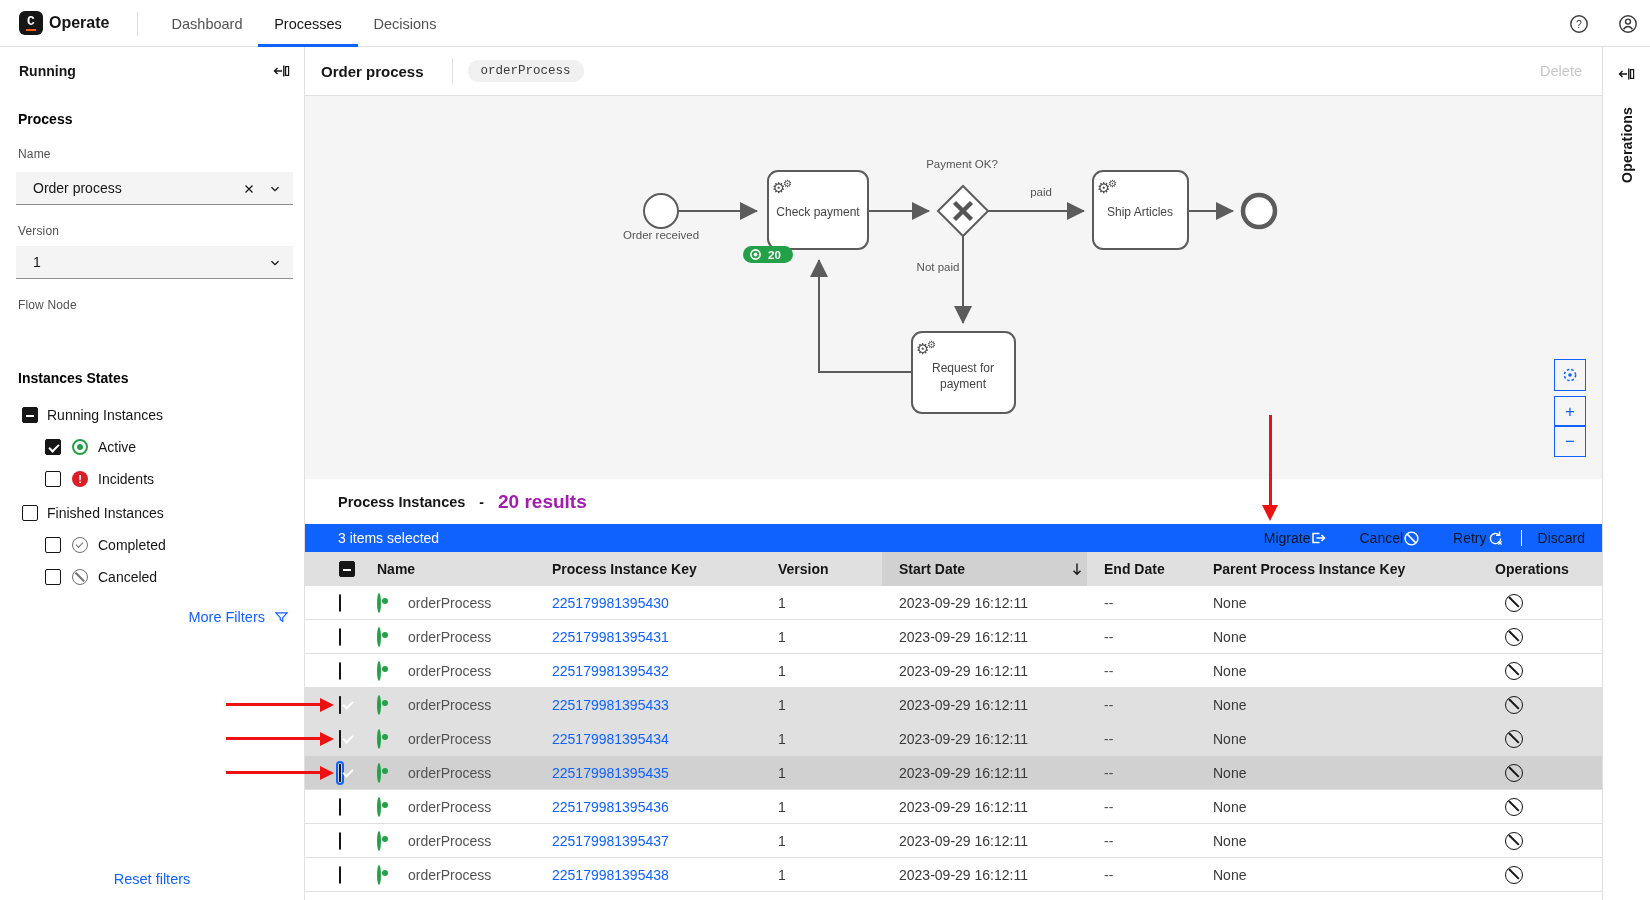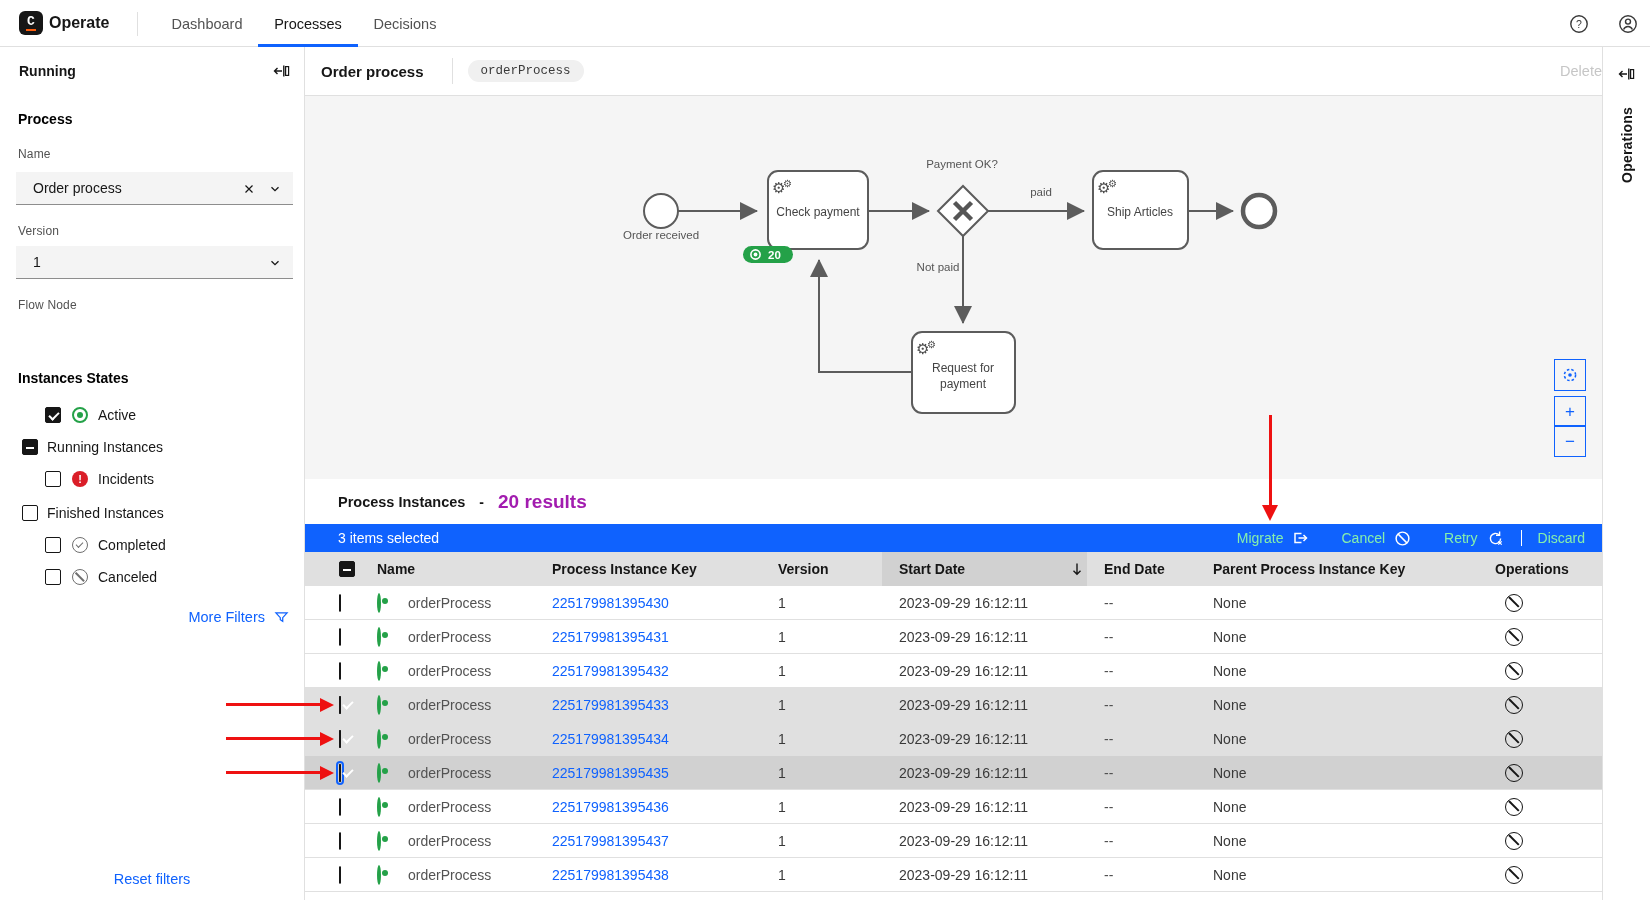--- a/index.html
+++ b/index.html
@@ -47,34 +47,34 @@
   .ic-canceled::after { content:""; position:absolute; left:0.5px; top:5.8px; width:12px; height:1.5px; background:#6f6f6f; transform:rotate(45deg); }
   .more-filters { position:absolute; top:562px; right:15px; display:flex; align-items:center; gap:9px; color:#0f62fe; font-size:14.5px; cursor:pointer; }
   .reset-filters { position:absolute; top:824px; left:0; width:100%; text-align:center; color:#0f62fe; font-size:14.5px; cursor:pointer; }
 
   
   .main { position:absolute; left:305px; top:47px; width:1297px; height:853px; background:#fff; }
   .panel-header { position:absolute; left:0; top:0; width:100%; height:49px; border-bottom:1px solid #e0e0e0; display:flex; align-items:center; background:#fff; }
   .ph-title { margin-left:16px; font-size:15px; font-weight:bold; color:#161616; }
   .ph-sep { width:1px; height:26px; background:#e0e0e0; margin-left:28px; }
   .ph-badge { margin-left:15px; background:#f0f0f0; border-radius:14px; padding:4px 13px; font-family:"Liberation Mono","DejaVu Sans Mono",monospace; font-size:12.5px; color:#393939; }
-  .ph-delete { margin-left:auto; font-size:14.5px; color:#c6c6c6; }
+  .ph-delete { margin-left:auto; margin-right:20px; font-size:14.5px; color:#c6c6c6; }
 
   .canvas { position:absolute; left:0; top:49px; width:1297px; height:383px; background:#f5f5f5; }
   .zoom-btn { position:absolute; left:1249px; width:32px; height:32px; border:1px solid #0f62fe; background:#f5f5f5; color:#0f62fe; display:flex; align-items:center; justify-content:center; cursor:pointer; font-size:17px; line-height:1; }
 
   .list-title { position:absolute; left:0; top:432px; width:100%; height:45px; display:flex; align-items:center; background:#fff; }
   .lt-name { margin-left:33px; font-size:14.5px; font-weight:bold; color:#161616; }
   .lt-dash { margin-left:14px; font-size:14px; font-weight:bold; color:#161616; }
   .lt-count { margin-left:14px; font-size:19px; font-weight:bold; color:#a21caf; }
 
   .selection-bar { position:absolute; left:0; top:477px; width:100%; height:28px; background:#0f62fe; color:#fff; display:flex; align-items:center; font-size:14px; }
   .sel-text { margin-left:33px; }
   .sel-actions { margin-left:auto; display:flex; align-items:center; padding-right:17px; }
-  .sel-btn { display:flex; align-items:center; gap:9px; color:#86efac; cursor:pointer; white-space:nowrap; }
+  .sel-btn { display:flex; align-items:center; color:#0f172a; cursor:pointer; white-space:nowrap; }
   .sel-btn + .sel-btn { margin-left:33px; }
   .sel-div { width:1px; height:16px; background:#fff; margin:0 16px 0 17px; }
 
   .thead { position:absolute; left:0; top:505px; width:100%; height:34px; background:#e0e0e0; display:grid; grid-template-columns:66px 175px 226px 110px 205px 109px 282px 124px; align-items:center; font-size:14px; font-weight:bold; color:#161616; }
   .thead .hc { height:34px; display:flex; align-items:center; }
   .hc.pl6 { padding-left:6px; } .hc.pl17 { padding-left:17px; }
   .hc-start { background:#d1d1d1; justify-content:space-between; padding-right:2px; }
   .rows { position:absolute; left:0; top:539px; width:100%; }
   .trow { width:100%; height:34px; display:grid; grid-template-columns:66px 31px 144px 226px 110px 205px 109px 282px 124px; align-items:center; font-size:14px; color:#393939; border-bottom:1px solid #e0e0e0; background:#fff; }
   .trow.selected { background:#e0e0e0; }
@@ -164,27 +164,27 @@
       <span class="chev"><svg width="12" height="12" viewBox="0 0 12 12">
             <path d="M2.5 4.2L6 7.7l3.5-3.5" fill="none" stroke="#161616" stroke-width="1.3"></path>
           </svg></span>
     </div>
 
     <label class="f-label" style="top:251px">Flow Node</label>
 
     <div class="states">
       <div class="fp-section-title" style="position:static;margin:0 0 13px 18px">Instances States</div>
       <div class="srow">
+        <span class="cb indet ind1"></span>
+        <span class="lgap1">Running Instances</span>
+      </div>
+      <div class="srow">
         <span class="cb checked ind2"></span>
         <span class="ic-active"></span>
         <span class="lgap2">Active</span>
-      </div>
-      <div class="srow">
-        <span class="cb indet ind1"></span>
-        <span class="lgap1">Running Instances</span>
       </div>
       <div class="srow">
         <span class="cb ind2"></span>
         <span class="ic-incident">!</span>
         <span class="lgap2">Incidents</span>
       </div>
       <div class="srow" style="margin-top:2px">
         <span class="cb ind1"></span>
         <span class="lgap1">Finished Instances</span>
       </div>

